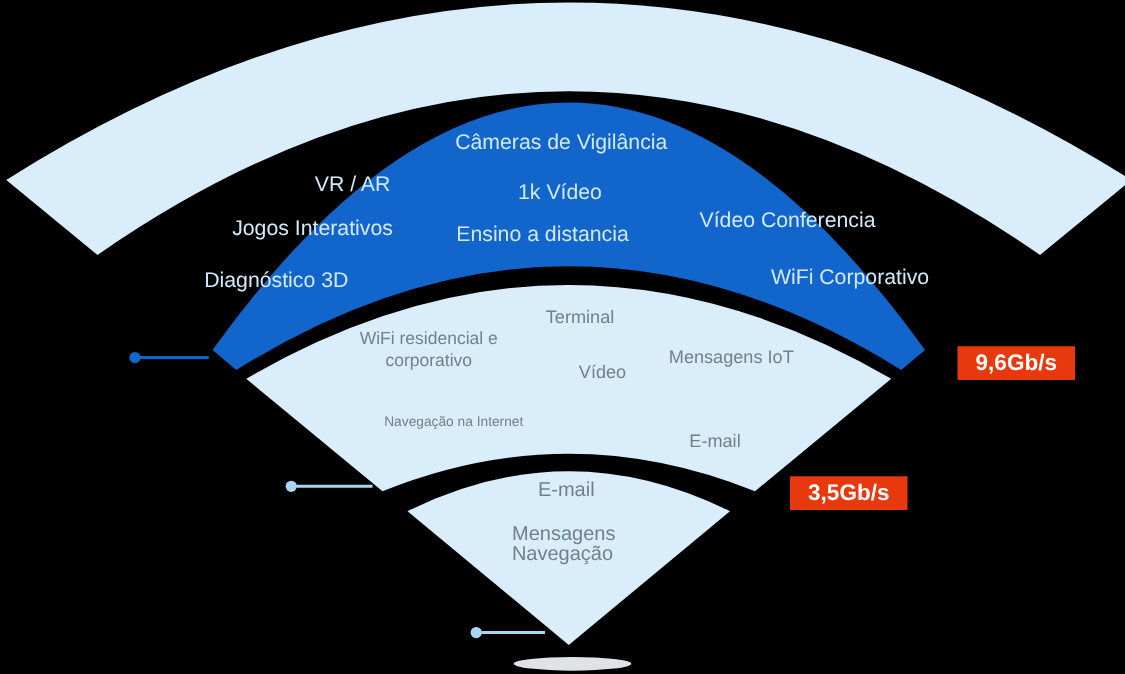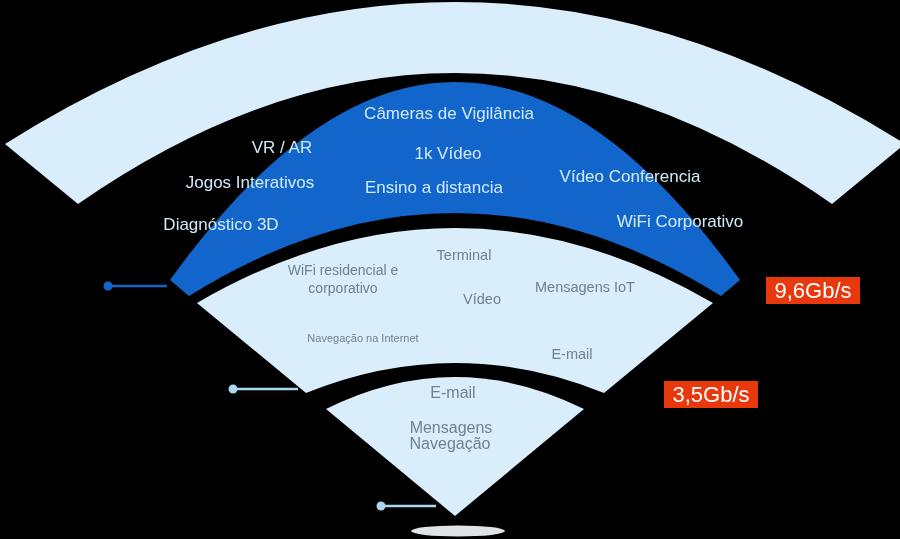--- a/index.html
+++ b/index.html
@@ -24,42 +24,42 @@
   }
   .t-dark{color:var(--text-on-dark,#d3e9f9);font-size:17px;}
   .t-mid{color:var(--text-on-light,#72808e);font-size:14.5px;}
   .t-mid-lg{color:var(--text-on-light,#72808e);font-size:11px;}
   .t-inner{color:var(--text-on-light,#72808e);font-size:16px;}
   .wrap2{white-space:normal;width:135px;font-size:14px;}
   .badge{
     position:absolute;width:94px;height:27px;line-height:27px;
     background:var(--badge-background,#e8380d);
     color:var(--badge-text,#fff);
-    font-size:22px;font-weight:normal;text-align:center;
+    font-size:18px;font-weight:bold;text-align:center;
   }
   
   .p-cameras{left:449px;top:114px}
   .p-vr{left:282px;top:148px}
   .p-4k{left:448px;top:154px}
   .p-jogos{left:250px;top:183px}
   .p-ensino{left:434px;top:188px}
   .p-vconf{left:630px;top:177px}
   .p-diag{left:221px;top:225px}
   .p-wcorp{left:680px;top:222px}
   .p-telefone{left:464px;top:255px}
   .p-wres{left:343px;top:279px}
   .p-video{left:482px;top:299px}
   .p-tiot{left:585px;top:287px}
   .p-navint{left:363px;top:338px}
   .p-email-mid{left:572px;top:354px}
   .p-email-in{left:453px;top:393px}
   .p-mensagens{left:451px;top:428px}
   .p-navegacao{left:450px;top:444px}
   .badge-96{left:766px;top:277px}
-  .badge-35{left:664px;top:381px}
+  .badge-35{left:632px;top:381px}
 </style>
 </head>
 <body>
 
 <div class="stage">
 
   <svg width="900" height="539" viewBox="0 0 900 539">
 
     <path class="band-light" d="M 5 144 Q 455 -140 905 144 L 832 204 Q 455 -58 78 204 Z"></path>
 

